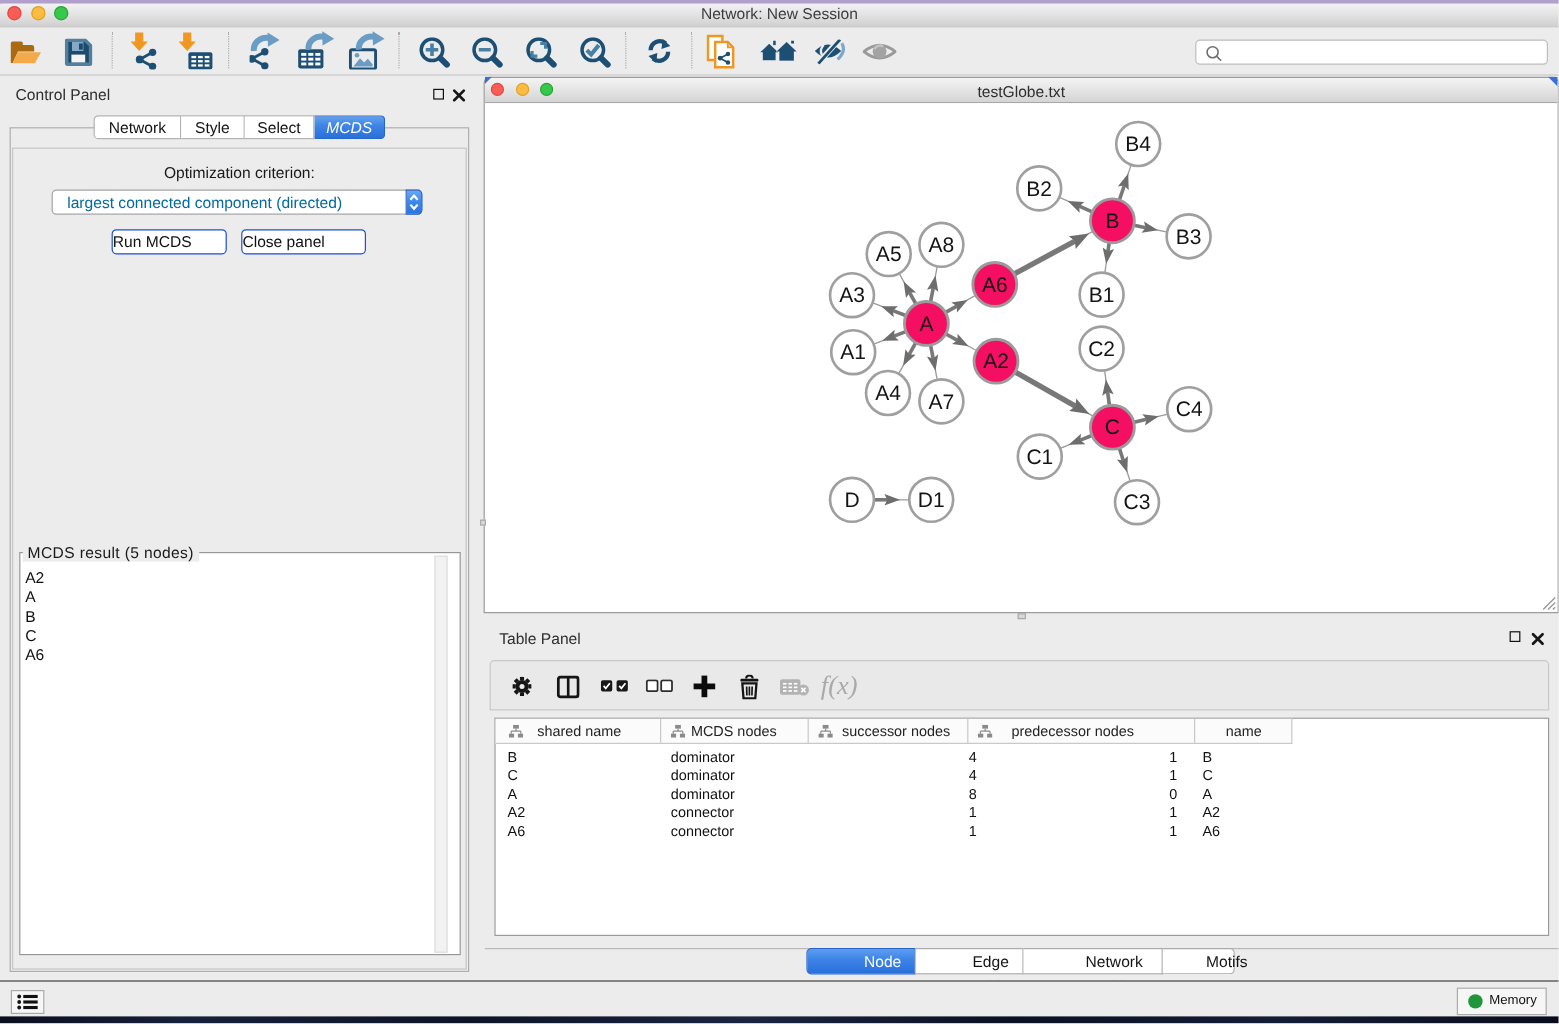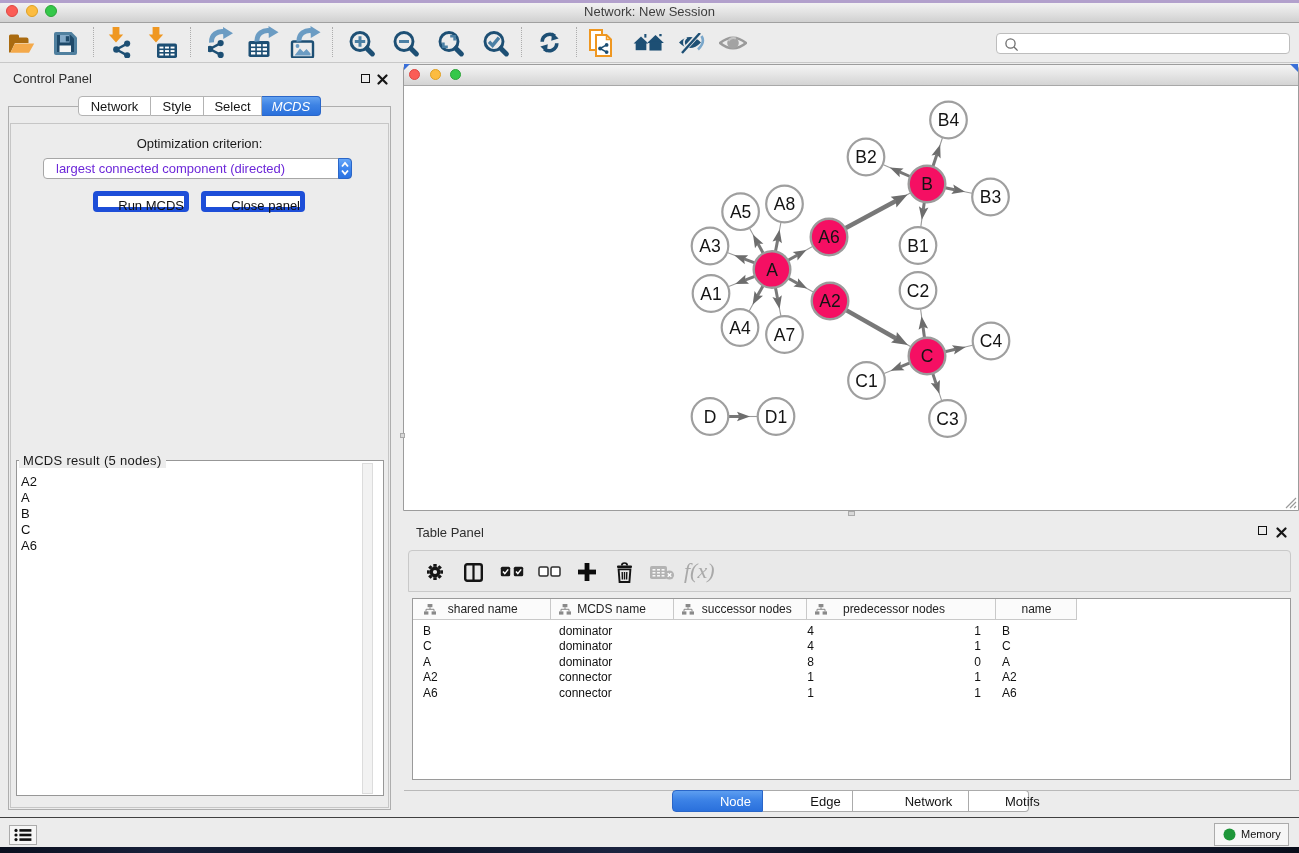--- a/index.html
+++ b/index.html
@@ -28,23 +28,23 @@
 .tabstrip{position:absolute;display:flex;}
 .tab{height:20px;background:#fff;border:1px solid #b3b3b3;border-left:none;font-size:13px;color:#141414;text-align:center;line-height:19px;}
 .tab.first{border-left:1px solid #b3b3b3;border-radius:4px 0 0 4px;}
 .tab.last{border-radius:0 4px 4px 0;}
 .tab.sel{background:linear-gradient(180deg,#62a1f0 0%,#3e83e4 45%,#2a70dc 100%);color:#fff;border-color:#2a66c8;font-style:italic;}
 .btab{height:22px;background:#fff;border:1px solid #ababab;border-left:none;font-size:13px;color:#141414;text-align:center;line-height:21px;padding-left:36px;}
 .btab.first{border-left:1px solid #ababab;border-radius:4px 0 0 4px;}
 .btab.last{border-radius:0 4px 4px 0;}
 .btab.sel{background:linear-gradient(180deg,#5d9ef0 0%,#3c82e6 45%,#2a70dc 100%);color:#fff;border-color:#2a66c8;}
 #optLabel{left:8px;top:136px;width:383px;text-align:center;font-size:13px;color:#1a1a1a;}
-#combo{left:43px;top:158px;width:309px;height:21px;background:#fff;border:1px solid #a6a6a6;border-radius:4px;font-size:13px;color:#6d28d9;line-height:19px;padding-left:12px;}
+#combo{left:43px;top:158px;width:309px;height:21px;background:#fff;border:1px solid #a6a6a6;border-radius:4px;font-size:13px;color:#0369a1;line-height:19px;padding-left:12px;}
 #comboBtn{position:absolute;right:-1px;top:-1px;width:14px;height:21px;border-radius:0 4px 4px 0;background:linear-gradient(180deg,#66a7f8 0%,#3e86ee 50%,#2a72e2 100%);border:1px solid #2a66c8;}
-.pbtn{position:absolute;height:21px;background:#fff;border:5px solid #1d4ed8;border-radius:4px;font-size:13px;color:#111;text-align:right;line-height:19px;}
+.pbtn{position:absolute;height:21px;background:#fff;border:1px solid #1d4ed8;border-radius:4px;font-size:13px;color:#111;text-align:left;line-height:19px;}
 #fieldset{left:16px;top:460px;width:368px;height:336px;border:1px solid #979797;background:#fff;}
 #fsLegend{position:absolute;left:2px;top:-8px;background:#ececec;padding:0 4px;font-size:13px;color:#1a1a1a;letter-spacing:0.3px;}
 #fsList{position:absolute;left:4px;top:13px;font-size:13px;color:#111;line-height:16px;}
 #fsScroll{position:absolute;left:345px;top:2px;width:11px;height:331px;background:#f2f2f2;border:1px solid #dcdcdc;}
 
 #netwin{left:403px;top:64px;width:896px;height:447px;background:#fff;border:1px solid #9c9c9c;border-radius:5px 5px 0 0;}
 #netTitle{position:absolute;left:0;top:0;width:100%;height:21px;background:linear-gradient(180deg,#f4f4f4 0%,#e6e6e6 45%,#d4d4d4 100%);border-bottom:1px solid #a8a8a8;border-radius:5px 5px 0 0;}
 #netTitleText{position:absolute;left:0;top:4px;width:100%;text-align:center;font-size:13px;color:#2e2e2e;}
 
 #tpTitle{left:416px;top:525px;font-size:13px;color:#2e2e2e;}
@@ -233,20 +233,21 @@
         <div>A6</div>
       </div>
   <div id="fsScroll"></div>
 </div>
 
 <div class="abs" id="netwin">
   <div id="netTitle">
     <div class="tl" style="left:5px;top:4px;width:11px;height:11px;background:#fb5d56;border:1px solid #de4742;"></div>
     <div class="tl" style="left:25.5px;top:4px;width:11px;height:11px;background:#fcbc40;border:1px solid #dfa023;"></div>
     <div class="tl" style="left:46px;top:4px;width:11px;height:11px;background:#35c84a;border:1px solid #2ca339;"></div>
+    <div id="netTitleText">testGlobe.txt</div>
     <svg style="position:absolute;left:0;top:-1px" width="6" height="6">
           <path d="M0,0 L6,0 L0,6 Z" fill="#3a6fd8"></path>
         </svg>
     <svg style="position:absolute;right:0;top:-1px" width="8" height="8">
           <path d="M0,0 L8,0 L8,8 Z" fill="#3a6fd8"></path>
         </svg>
   </div>
   <svg style="position:absolute;left:1px;top:21px" width="893" height="424" viewBox="0 0 893 424">
 <line x1="358.2" y1="167.2" x2="344.7" y2="142.4" stroke="#9a9a9a" stroke-width="1.1"></line>
 <line x1="358.2" y1="167.2" x2="353.0" y2="157.8" stroke="#787878" stroke-width="3.0"></line>
@@ -431,21 +432,21 @@
         </div>
         <div class="hcol" style="left:136.5px;width:123.0px;">
           <span style="position:absolute;left:8px;top:5px;">
             <svg width="12" height="11" viewBox="0 0 12 11">
               <rect x="3.6" y="0" width="4.8" height="3.2" fill="#8a8a8a"></rect>
               <path d="M6,3.2 V5.3 M2,5.3 H10 M2,5.3 V7.4 M10,5.3 V7.4" stroke="#8a8a8a" stroke-width="1"></path>
               <rect x="0" y="7.4" width="4.4" height="3.2" fill="#8a8a8a"></rect>
               <rect x="7.6" y="7.4" width="4.4" height="3.2" fill="#8a8a8a"></rect>
             </svg>
           </span>
-          <div class="hlabel">MCDS name</div>
+          <div class="hlabel">MCDS nodes</div>
         </div>
         <div class="hcol" style="left:259.5px;width:147.5px;">
           <span style="position:absolute;left:8px;top:5px;">
             <svg width="12" height="11" viewBox="0 0 12 11">
               <rect x="3.6" y="0" width="4.8" height="3.2" fill="#8a8a8a"></rect>
               <path d="M6,3.2 V5.3 M2,5.3 H10 M2,5.3 V7.4 M10,5.3 V7.4" stroke="#8a8a8a" stroke-width="1"></path>
               <rect x="0" y="7.4" width="4.4" height="3.2" fill="#8a8a8a"></rect>
               <rect x="7.6" y="7.4" width="4.4" height="3.2" fill="#8a8a8a"></rect>
             </svg>
           </span>

